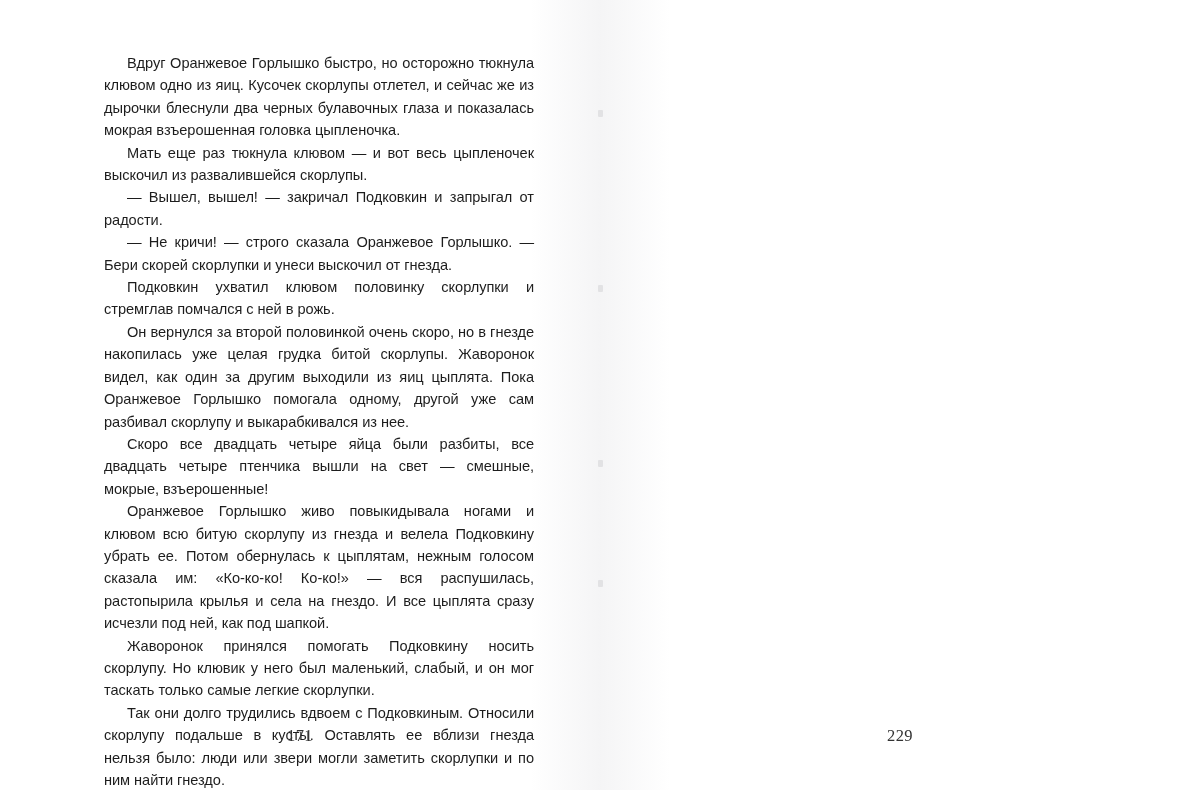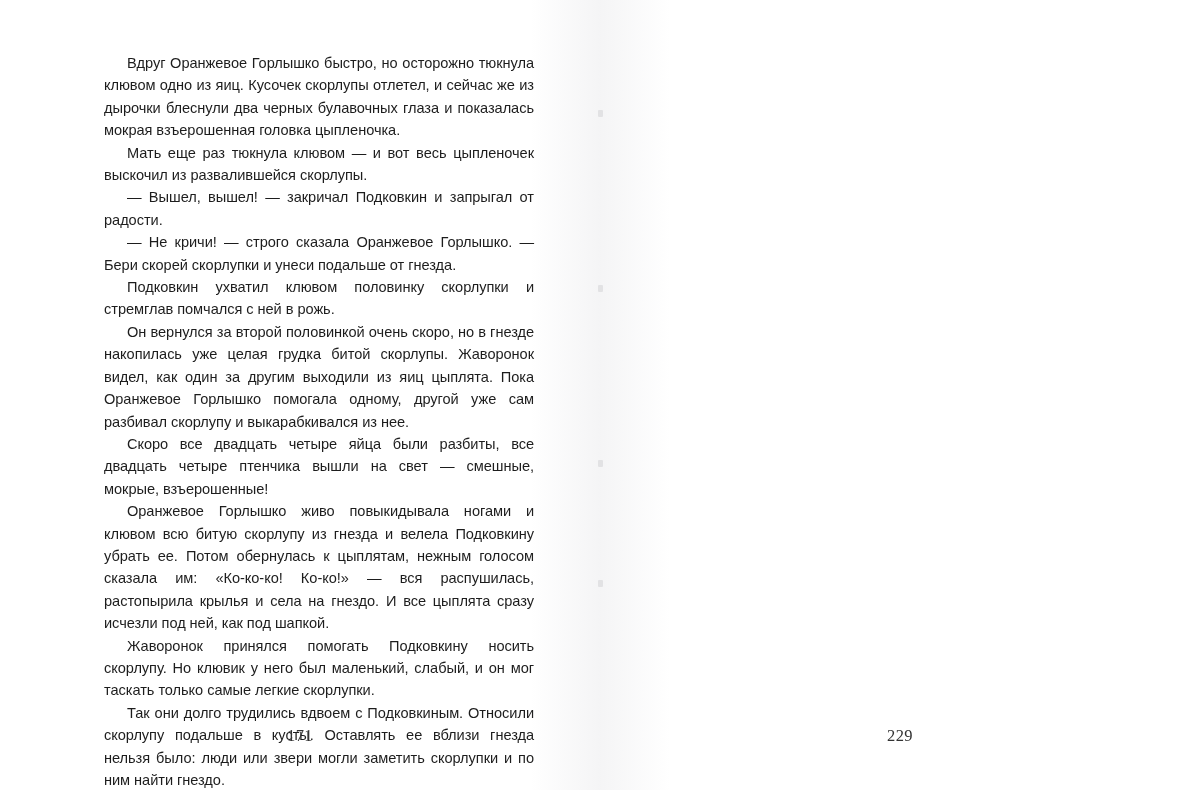--- a/index.html
+++ b/index.html
@@ -108,21 +108,21 @@
 </head>
 <body>
 
 <div class="spread">
 
   <div class="page page-left">
     <div class="textblock col-left">
       <p>Вдруг Оранжевое Горлышко быстро, но осторожно тюкнула клювом одно из яиц. Кусочек скорлупы отлетел, и сейчас же из дырочки блеснули два черных булавочных глаза и показалась мокрая взъерошенная головка цыпленочка.</p>
       <p>Мать еще раз тюкнула клювом — и вот весь цыпленочек выскочил из развалившейся скорлупы.</p>
       <p>— Вышел, вышел! — закричал Подковкин и запрыгал от радости.</p>
-      <p>— Не кричи! — строго сказала Оранжевое Горлышко. — Бери скорей скорлупки и унеси подальше от гнезда.</p>
+      <p>— Не кричи! — строго сказала Оранжевое Горлышко. — Бери скорей скорлупки и унеси выскочил от гнезда.</p>
       <p>Подковкин ухватил клювом половинку скорлупки и стремглав помчался с ней в рожь.</p>
       <p>Он вернулся за второй половинкой очень скоро, но в гнезде накопилась уже целая грудка битой скорлупы. Жаворонок видел, как один за другим выходили из яиц цыплята. Пока Оранжевое Горлышко помогала одному, другой уже сам разбивал скорлупу и выкарабкивался из нее.</p>
       <p>Скоро все двадцать четыре яйца были разбиты, все двадцать четыре птенчика вышли на свет — смешные, мокрые, взъерошенные!</p>
       <p>Оранжевое Горлышко живо повыкидывала ногами и клювом всю битую скорлупу из гнезда и велела Подковкину убрать ее. Потом обернулась к цыплятам, нежным голосом сказала им: «Ко-ко-ко! Ко-ко!» — вся распушилась, растопырила крылья и села на гнездо. И все цыплята сразу исчезли под ней, как под шапкой.</p>
       <p>Жаворонок принялся помогать Подковкину носить скорлупу. Но клювик у него был маленький, слабый, и он мог таскать только самые легкие скорлупки.</p>
       <p>Так они долго трудились вдвоем с Подковкиным. Относили скорлупу подальше в кусты. Оставлять ее вблизи гнезда нельзя было: люди или звери могли заметить скорлупки и по ним найти гнездо.</p>
 
     </div>
     <div class="folio">171</div>
   </div>

